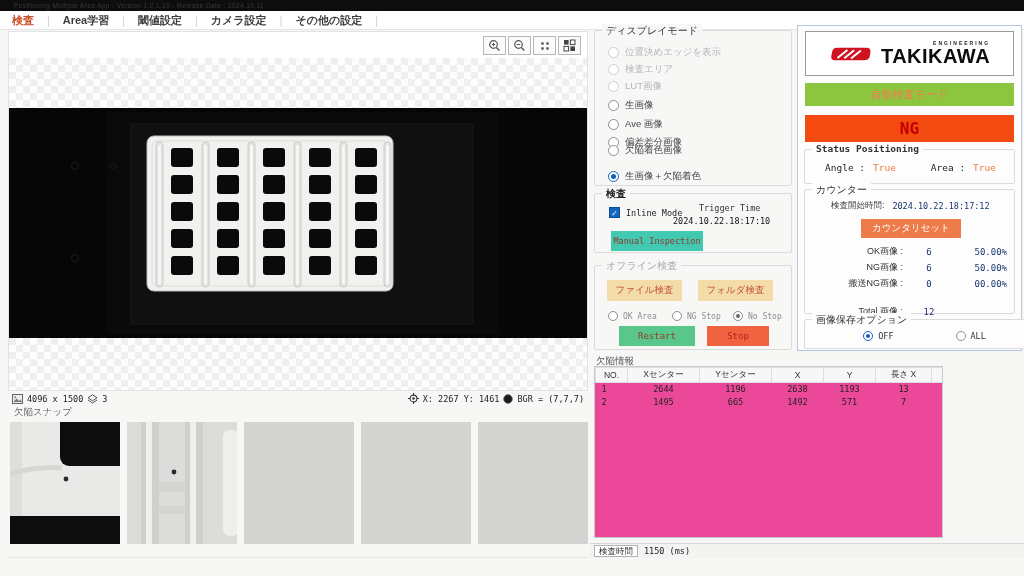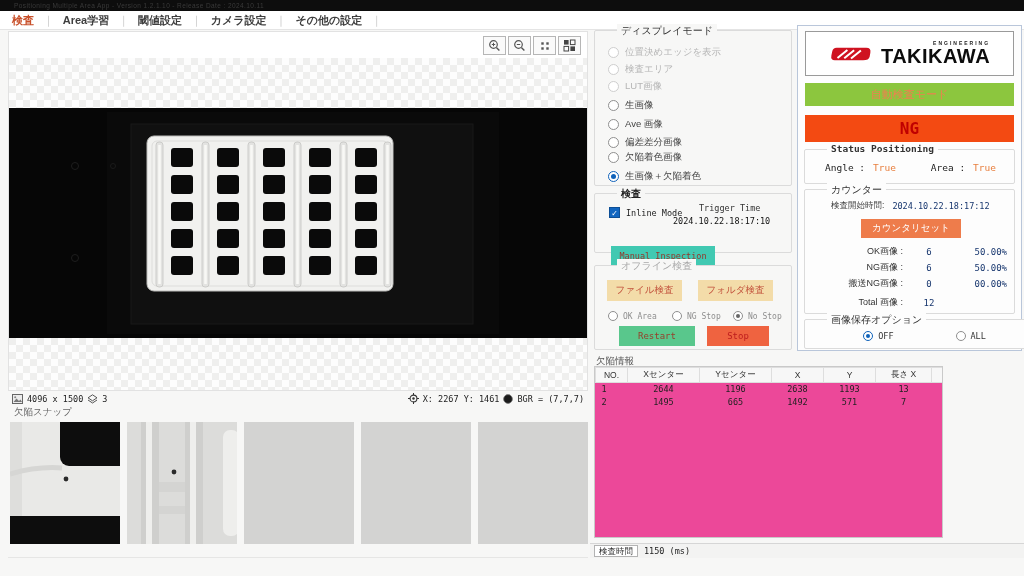--- a/index.html
+++ b/index.html
@@ -33,21 +33,21 @@
 
   
   .snapsec{position:absolute;left:8px;top:406px;width:580px;height:152px;border-bottom:1px solid #e6e6e5}
   .snaplabel{position:absolute;left:6px;top:0;font-size:9.5px;color:#666}
   .thumbs{position:absolute;left:2px;top:16px;display:flex;gap:7px}
   .thumb{width:110px;height:122px;background:#d3d3d2;overflow:hidden}
   .thumb svg{display:block}
 
   
   .grp{position:absolute;border:1px solid #dbdbdb;border-radius:2px}
-  .grp>.legend{position:absolute;top:-7px;left:22px;background:#f7f7f6;padding:0 4px;font-size:10px;color:#333;white-space:nowrap}
+  .grp>.legend{position:absolute;top:-7px;left:7px;background:#f7f7f6;padding:0 4px;font-size:10px;color:#333;white-space:nowrap}
   .grp>.legend.bold{font-weight:bold;color:#222}
   .grp>.legend.gray{color:#a9a9a9}
   .grp>.legend.monol{font-family:"DejaVu Sans Mono",monospace;font-weight:bold;font-size:9.5px}
 
   .dispmode{left:594px;top:30px;width:198px;height:156px}
   .opt{position:absolute;left:13px;display:flex;align-items:center;gap:6px;font-size:9.5px;color:#444;white-space:nowrap}
   .radio{width:11px;height:11px;border:1px solid #8f8f8f;border-radius:50%;background:#fff;position:relative;flex:none}
   .opt.checked .radio{border-color:#0f62ba}
   .opt.checked .radio::after{content:"";position:absolute;inset:2px;border-radius:50%;background:#0f62ba}
   .opt.graychecked .radio::after{content:"";position:absolute;inset:2px;border-radius:50%;background:#666}
@@ -55,21 +55,21 @@
   .opt.disabled .radio{border-color:#cecece}
 
   .inspect{left:594px;top:193px;width:198px;height:60px}
   .checkbox{width:11px;height:11px;background:#1266c0;border:1px solid #0d4f96;color:#fff;font-size:9px;
     line-height:10px;text-align:center;flex:none}
   .inlinerow{position:absolute;left:14px;top:13px;display:flex;align-items:center;gap:6px;
     font-family:"DejaVu Sans Mono",monospace;font-size:8.5px;color:#222}
   .trglabel{position:absolute;left:104px;top:9px;font-family:"DejaVu Sans Mono",monospace;font-size:8.5px;color:#333}
   .trgtime{position:absolute;left:78px;top:22px;font-family:"DejaVu Sans Mono",monospace;font-size:8.5px;color:#111}
   .btn{display:flex;align-items:center;justify-content:center;border:none;cursor:default;white-space:nowrap}
-  .manualbtn{position:absolute;left:16px;top:52px;width:104px;height:20px;background:#41c9b2;
+  .manualbtn{position:absolute;left:16px;top:37px;width:92px;height:20px;background:#41c9b2;
     color:#94372a;font-family:"DejaVu Sans Mono",monospace;font-size:8.5px}
 
   .offline{left:594px;top:265px;width:198px;height:85px}
   .filebtn{position:absolute;left:12px;top:14px;width:75px;height:21px;background:#f3dca9;color:#c2523c;font-size:9.5px}
   .folderbtn{position:absolute;left:103px;top:14px;width:75px;height:21px;background:#f3dca9;color:#c2523c;font-size:9.5px}
   .stoprad{position:absolute;top:45px;display:flex;align-items:center;gap:5px;
     font-family:"DejaVu Sans Mono",monospace;font-size:8px;color:#8e8e8e}
   .stoprad .radio{width:10px;height:10px}
   .restartbtn{position:absolute;left:24px;top:60px;width:76px;height:20px;background:#59c78c;
     color:#95402c;font-family:"DejaVu Sans Mono",monospace;font-size:9px}
@@ -299,21 +299,21 @@
       <span>生画像</span>
     </div>
     <div class="opt" style="top:87px">
       <span class="radio"></span>
       <span>Ave 画像</span>
     </div>
     <div class="opt" style="top:105px">
       <span class="radio"></span>
       <span>偏差差分画像</span>
     </div>
-    <div class="opt" style="top:120px">
+    <div class="opt" style="top:113px">
       <span class="radio"></span>
       <span>欠陥着色画像</span>
     </div>
     <div class="opt checked" style="top:139px">
       <span class="radio"></span>
       <span>生画像＋欠陥着色</span>
     </div>
   </div>
 
   <div class="grp inspect">
@@ -392,21 +392,21 @@
       <div class="crow">
         <span class="lbl">NG画像 :</span>
         <span class="val navy">6</span>
         <span class="pct navy">50.00%</span>
       </div>
       <div class="crow">
         <span class="lbl">搬送NG画像 :</span>
         <span class="val navy">0</span>
         <span class="pct navy">00.00%</span>
       </div>
-      <div class="crow" style="margin-top:4px">
+      <div class="crow" style="margin-top:13px">
         <span class="lbl">Total 画像 :</span>
         <span class="val navy">12</span>
         <span class="pct"></span>
       </div>
     </div>
 
     <div class="grp savegroup">
       <span class="legend">画像保存オプション</span>
       <div class="saverow">
         <span class="opt2 checked" style="position:relative">

